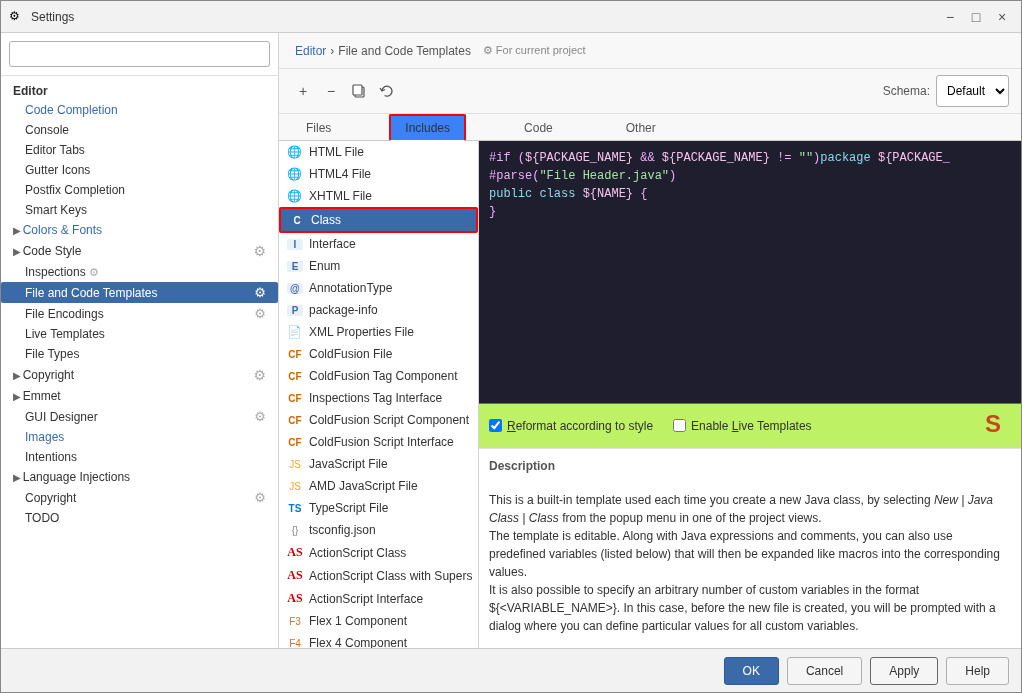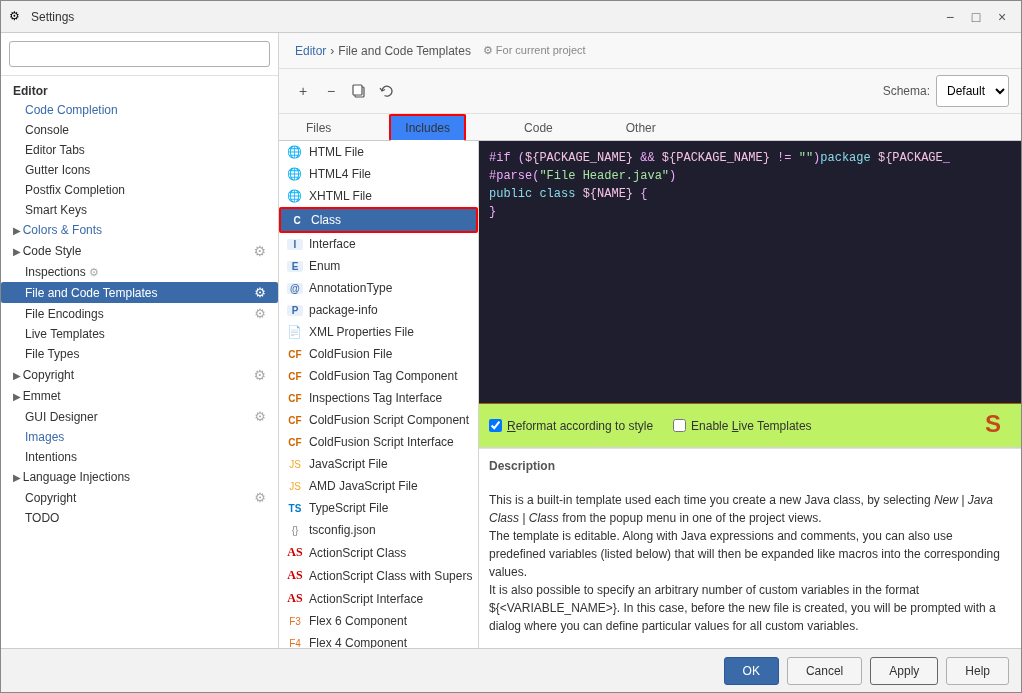--- a/index.html
+++ b/index.html
@@ -288,21 +288,21 @@
           <div class="file-list-item">
             <span class="file-icon icon-as">AS</span>
             <span>ActionScript Class with Supers</span>
           </div>
           <div class="file-list-item">
             <span class="file-icon icon-as">AS</span>
             <span>ActionScript Interface</span>
           </div>
           <div class="file-list-item">
             <span class="file-icon icon-orange" style="font-size:10px;">F3</span>
-            <span>Flex 6 Component</span>
+            <span>Flex 1 Component</span>
           </div>
           <div class="file-list-item">
             <span class="file-icon icon-orange" style="font-size:10px;">F4</span>
             <span>Flex 4 Component</span>
           </div>
           <div class="file-list-item">
             <span class="file-icon icon-green" style="font-size:14px;">●</span>
 
           </div>
 

